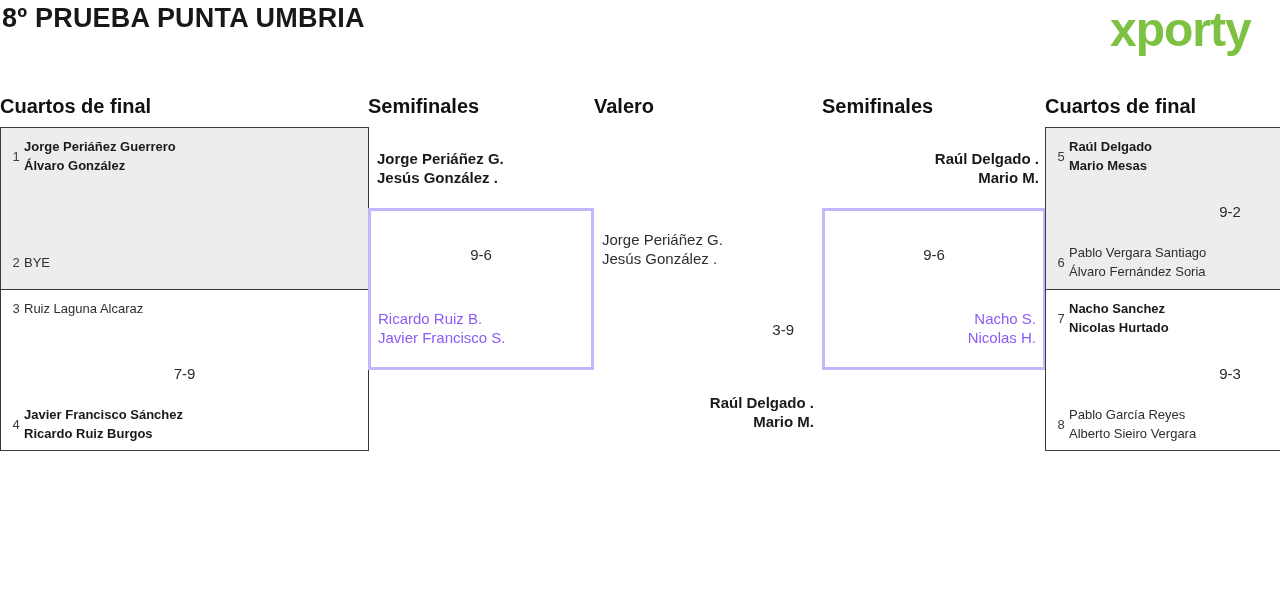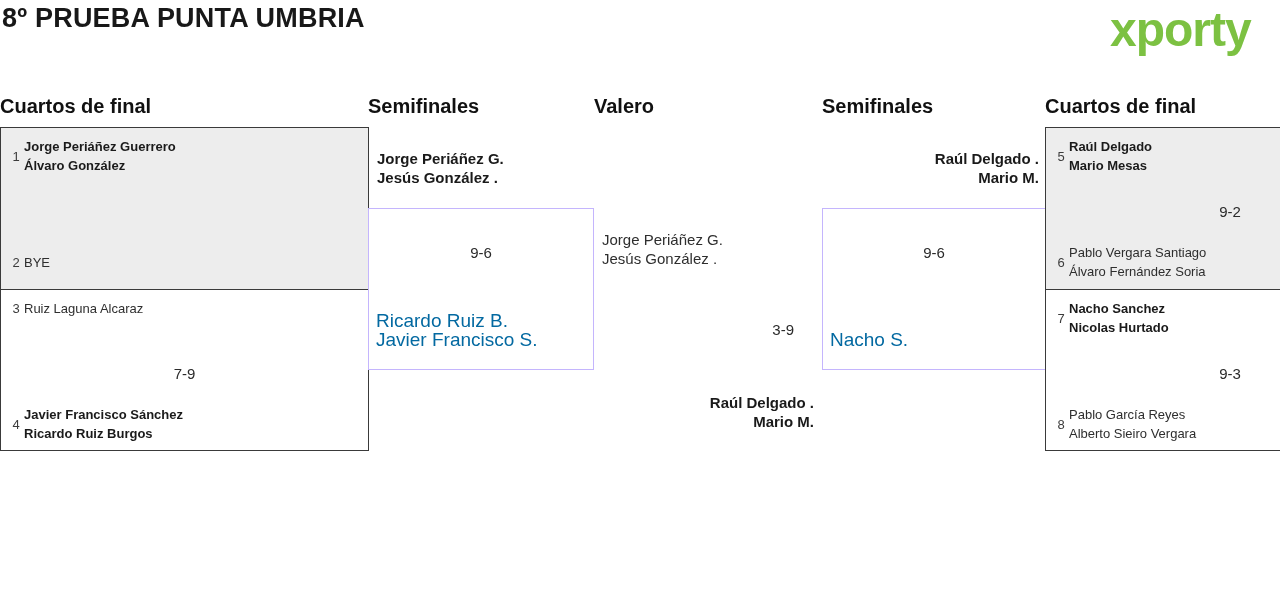--- a/index.html
+++ b/index.html
@@ -54,36 +54,36 @@
 
   .score {
     position:absolute; left:0; right:0; text-align:center;
     font-size:15px; color:#2b2b2b; line-height:19px;
   }
   .qf-match .score { top:74px; }
 
   
   .sf-box {
     position:absolute; top:208px; height:162px;
-    border:1px solid #c4b5fd; box-sizing:border-box; background:#fff;
+    border:3px solid #c4b5fd; box-sizing:border-box; background:#fff;
   }
   #sf-left-box  { left:368px; width:226px; }
   #sf-right-box { left:822px; width:224px; }
   .sf-box .score { top:34px; }
   .sf-team {
     position:absolute; bottom:20px; left:7px; right:7px;
-    font-size:19px; line-height:19px; color:#0369a1;
+    font-size:15px; line-height:19px; color:#8b5cf6;
   }
   .sf-label {
     position:absolute; top:149px; font-size:15px; line-height:19px;
     font-weight:bold; color:#1a1a1a;
   }
   #sf-left-label  { left:377px; }
   #sf-right-label { left:822px; width:217px; text-align:right; }
-  #sf-right-box .sf-team { text-align:left;margin-top:11px; }
+  #sf-right-box .sf-team { text-align:right;margin-top:11px; }
 
   
   #final-team1 {
     position:absolute; left:602px; top:230px;
     font-size:15px; line-height:19px; color:#2e2e2e;
   }
   #final-score {
     position:absolute; left:566px; width:228px; top:321px;
     text-align:right; font-size:15px; color:#2b2b2b;
   }
@@ -172,20 +172,21 @@
   </div>
 
   <div class="sf-label" id="sf-right-label">
     <div>Raúl Delgado .</div>
     <div>Mario M.</div>
   </div>
   <div class="sf-box" id="sf-right-box">
     <div class="score">9-6</div>
     <div class="sf-team">
       <div>Nacho S.</div>
+      <div>Nicolas H.</div>
     </div>
   </div>
 
   <div class="qf-box" id="qf-right">
     <div class="qf-match first gray">
       <div class="slot top win">
         <span class="seed">5</span>
         <span class="names">
           <div>Raúl Delgado</div>
           <div>Mario Mesas</div>

